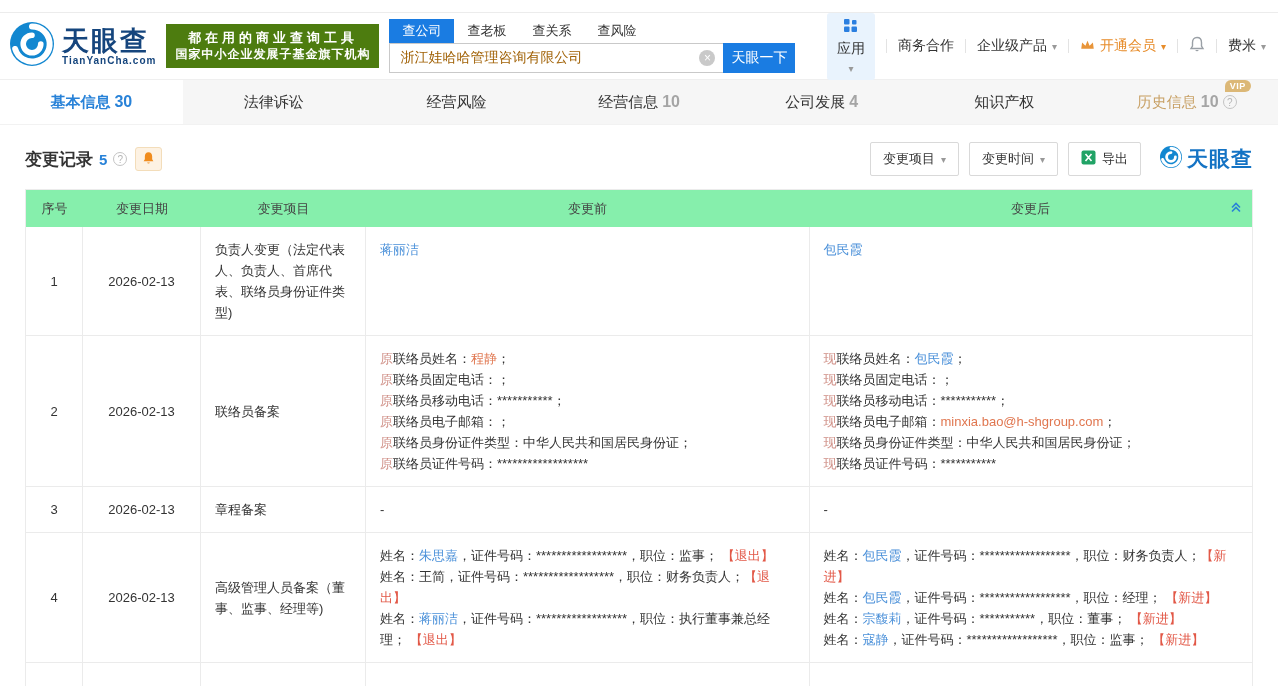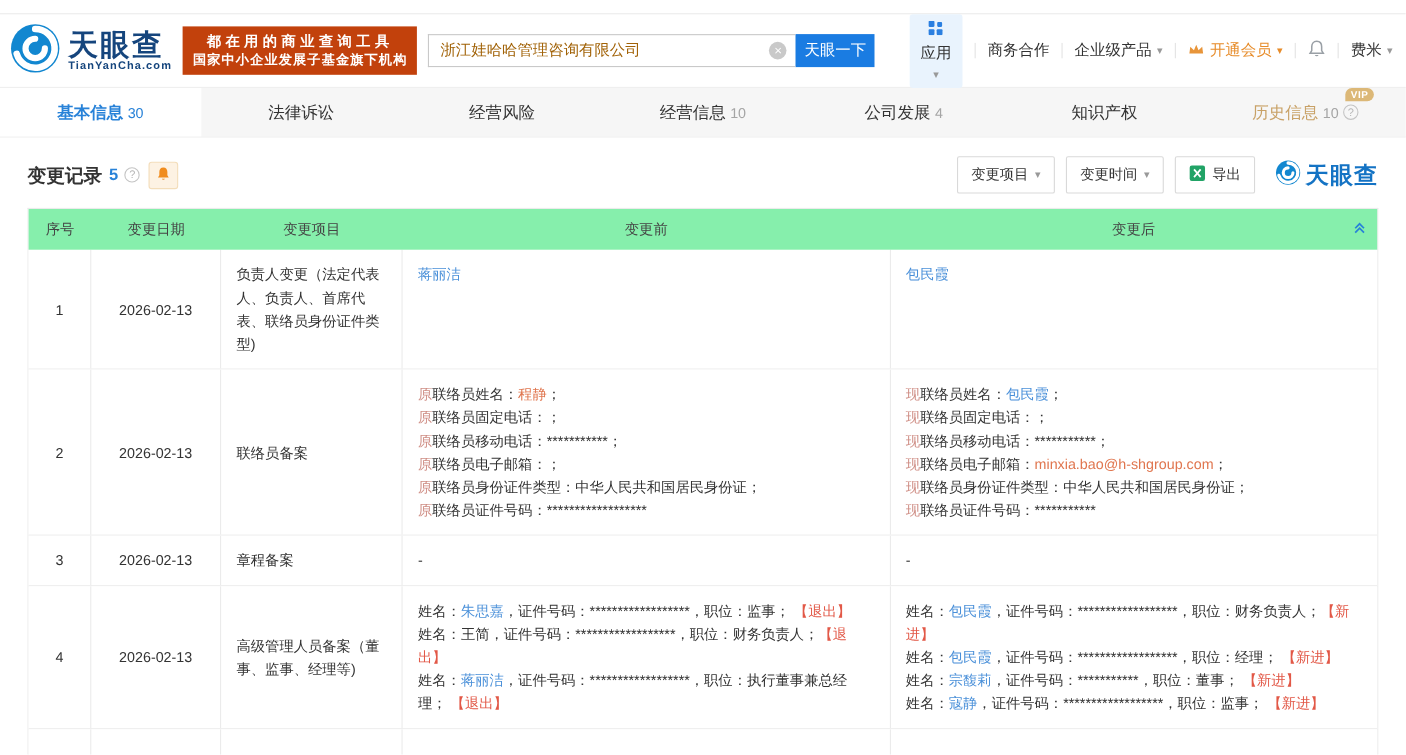--- a/index.html
+++ b/index.html
@@ -6,21 +6,21 @@
   html,body { width:1278px; height:686px; overflow:hidden; background:#fff;
     font-family:"Liberation Sans","DejaVu Sans",sans-serif; color:#333; }
 
   
   .topline { height:13px; border-bottom:1px solid #ececec; }
   .header { display:flex; align-items:center; height:66px; padding:0 12px 0 8px; }
   .logo { display:flex; align-items:center; cursor:pointer; }
   .logo-txt { margin-left:6px; }
   .logo-title { font-size:27px; font-weight:bold; color:#15457d; letter-spacing:2px; line-height:28px;}
   .logo-domain { font-size:10px; color:#15457d; font-weight:bold; letter-spacing:1px; }
-  .slogan { margin-left:10px; background:#c2410c; color:#fff; padding:5px 9px; text-align:center; line-height:17px;}
+  .slogan { margin-left:10px; background:#4d7c0f; color:#fff; padding:5px 9px; text-align:center; line-height:17px;}
   .slogan-l1 { font-size:13px; font-weight:bold; letter-spacing:4px; }
   .slogan-l2 { font-size:12px; font-weight:bold; letter-spacing:1px; }
 
   .search-area { margin-left:10px; width:406px; }
   .stabs { display:flex; }
   .stab { font-size:13px; color:#333; padding:3px 13px; cursor:pointer; }
   .stab.active { background:#1a7ce2; color:#fff; }
   .search-row { display:flex; }
   .input-wrap { position:relative; width:334px; }
   .input-wrap input { width:100%; height:30px; border:1px solid #c9c9c9; border-right:none;
@@ -37,21 +37,21 @@
   .nav-apps { background:#e9f3fd; padding:6px 10px; border-radius:3px;flex-direction:column; }
   .caret { font-size:10px; color:#999; }
   .nav-vip { color:#e78c2a; font-weight:normal; }
   .nav-vip .caret { color:#e78c2a; }
 
   
   .main-tabs { display:flex; background:#f6f6f6; height:46px; border-top:1px solid #efefef; border-bottom:1px solid #f2f2f2;}
   .mtab { flex:1; display:flex; align-items:center; justify-content:center; font-size:15px; color:#333; cursor:pointer; }
   .mtab .lbl-wrap { position:relative; display:flex; align-items:center; gap:4px; }
   .mtab.active { background:#fff; color:#2882d8; font-weight:bold; }
-  .mtab .cnt { font-size:13px; color:#a5a5a5; font-weight:normal; }
+  .mtab .cnt { font-size:16px; color:#a5a5a5; font-weight:bold; }
   .mtab.active .cnt { color:#2882d8; }
   .mtab.gold { color:#c8a166; }
   .vip-badge { position:absolute; top:-13px; right:-14px; background:#dcb877; color:#fff; font-size:9px;
     font-weight:bold; padding:1px 5px; border-radius:7px 7px 7px 0; letter-spacing:0.5px; }
   .qmark { width:14px; height:14px; border:1px solid #c4c4c4; border-radius:50%; color:#b5b5b5;
     font-size:10px; display:inline-flex; align-items:center; justify-content:center; cursor:pointer; }
 
   
   .section-bar { display:flex; align-items:center; padding:17px 25px 13px 25px; }
   .sec-title { font-size:17px; font-weight:bold; color:#333; }
@@ -106,20 +106,26 @@
       <div class="logo-domain">TianYanCha.com</div>
     </span>
   </div>
 
   <div class="slogan">
     <div class="slogan-l1">都在用的商业查询工具</div>
     <div class="slogan-l2">国家中小企业发展子基金旗下机构</div>
   </div>
 
   <div class="search-area">
+    <div class="stabs">
+        <div class="stab active">查公司</div>
+        <div class="stab">查老板</div>
+        <div class="stab">查关系</div>
+        <div class="stab">查风险</div>
+      </div>
     <div class="search-row">
       <div class="input-wrap">
         <input type="text" value="浙江娃哈哈管理咨询有限公司" style="">
         <span class="clear-ico">×</span>
       </div>
       <button class="search-btn">天眼一下</button>
     </div>
   </div>
 
   <div class="top-nav">

